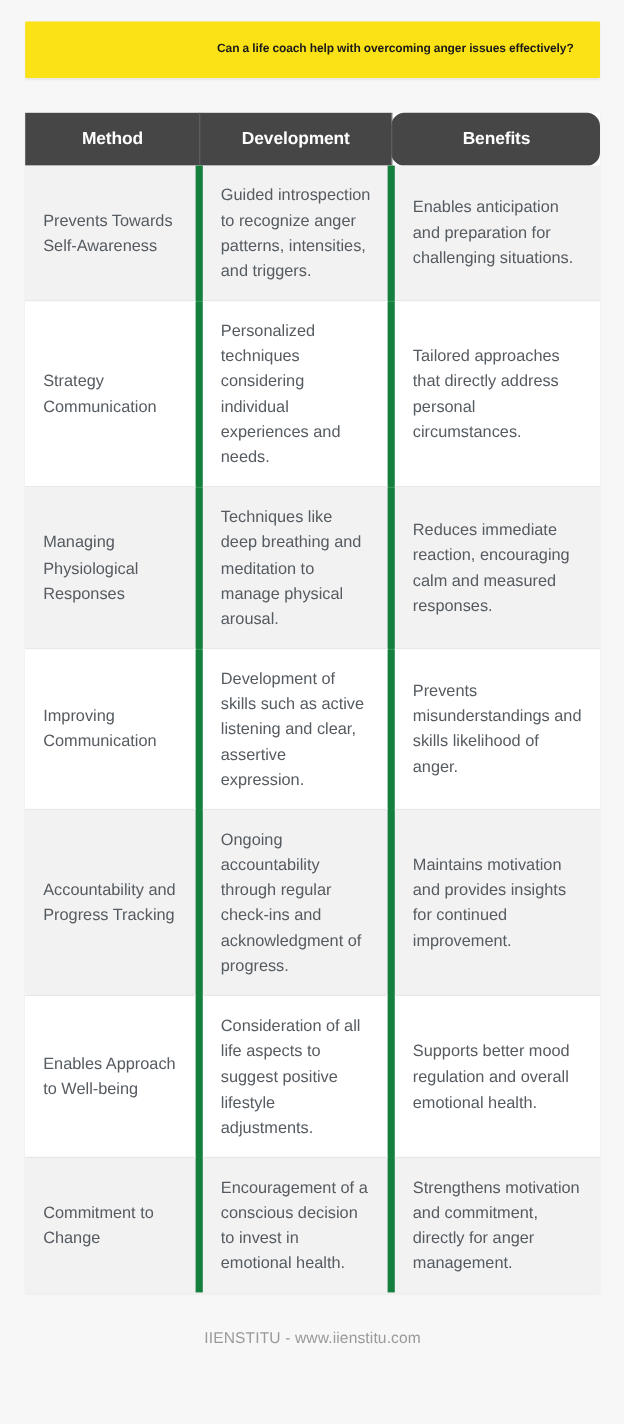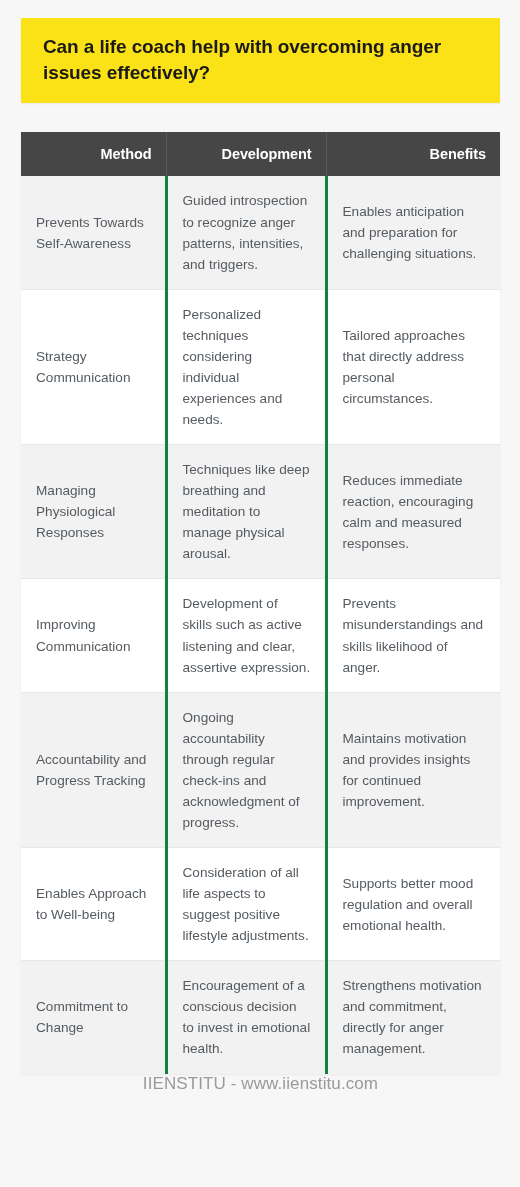--- a/index.html
+++ b/index.html
@@ -20,24 +20,24 @@
     height: 1187px;
     box-sizing: border-box;
     padding: 18px 20px 0 21px;
     position: relative;
   }
 
   
   .question-banner {
     background: #fbe216;
     color: #1a1a1a;
-    font-size: 19px;
+    font-size: 10px;
     font-weight: bold;
     line-height: 1.38;
-    text-align: left;
+    text-align: right;
     padding: 16px 22px 17px 22px;
     box-sizing: border-box;
     width: 479px;
     border-radius: 1px;
     box-shadow: 0 1px 2px rgba(0,0,0,0.07);
     letter-spacing: -0.1px;
   }
 
   
   .table-wrap {
@@ -55,58 +55,60 @@
 
   table.method-table col.c-method    { width: 145px; }
   table.method-table col.c-desc      { width: 160px; }
   table.method-table col.c-benefit   { width: 174px; }
 
   table.method-table thead th {
     background: #464646;
     color: #ffffff;
     font-size: 14.5px;
     font-weight: bold;
-    text-align: right;
+    text-align: center;
     padding: 14px 14px 14px 15px;
     vertical-align: middle;
     border-right: 1px solid #5a5a5a;
     letter-spacing: -0.1px;
   }
   table.method-table thead th:last-child {
     border-right: none;
+    border-radius: 11px;
   }
 
   table.method-table tbody td {
     font-size: 13.6px;
     line-height: 1.55;
     color: #555b60;
     padding: 14px 14px 14px 15px;
     vertical-align: middle;
-    border-right: 3px solid #15803d;
+    border-right: 6px solid #15803d;
     border-bottom: 1px solid #e8e8e8;
     word-wrap: break-word;
   }
   table.method-table tbody td:last-child {
     border-right: none;
   }
 
   table.method-table tbody tr.row-odd td {
     background: #f2f2f2;
   }
   table.method-table tbody tr.row-even td {
     background: #ffffff;
   }
   table.method-table tbody tr:last-child td {
     border-bottom: none;
   }
 
   
   .footer {
+    margin-top: 30px;
     text-align: center;
-    font-size: 17px;
+    font-size: 13px;
     color: #9a9a9a;
     letter-spacing: 0.1px;
   }
 </style>
 </head>
 <body>
 
 <div class="page">
 
   <div class="question-banner">Can a life coach help with overcoming anger issues effectively?</div>

